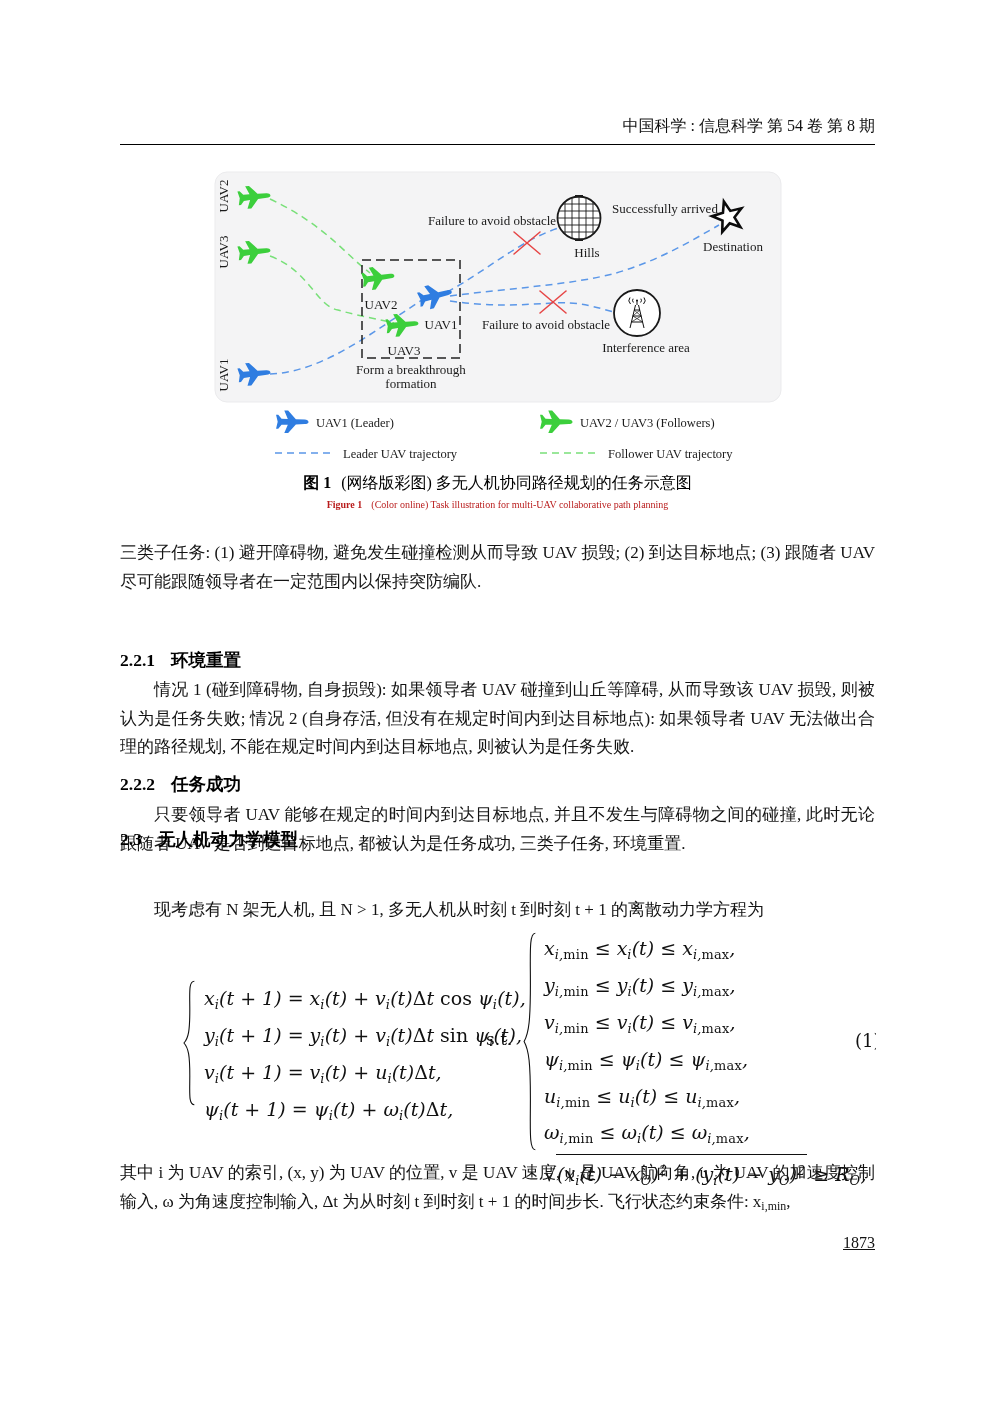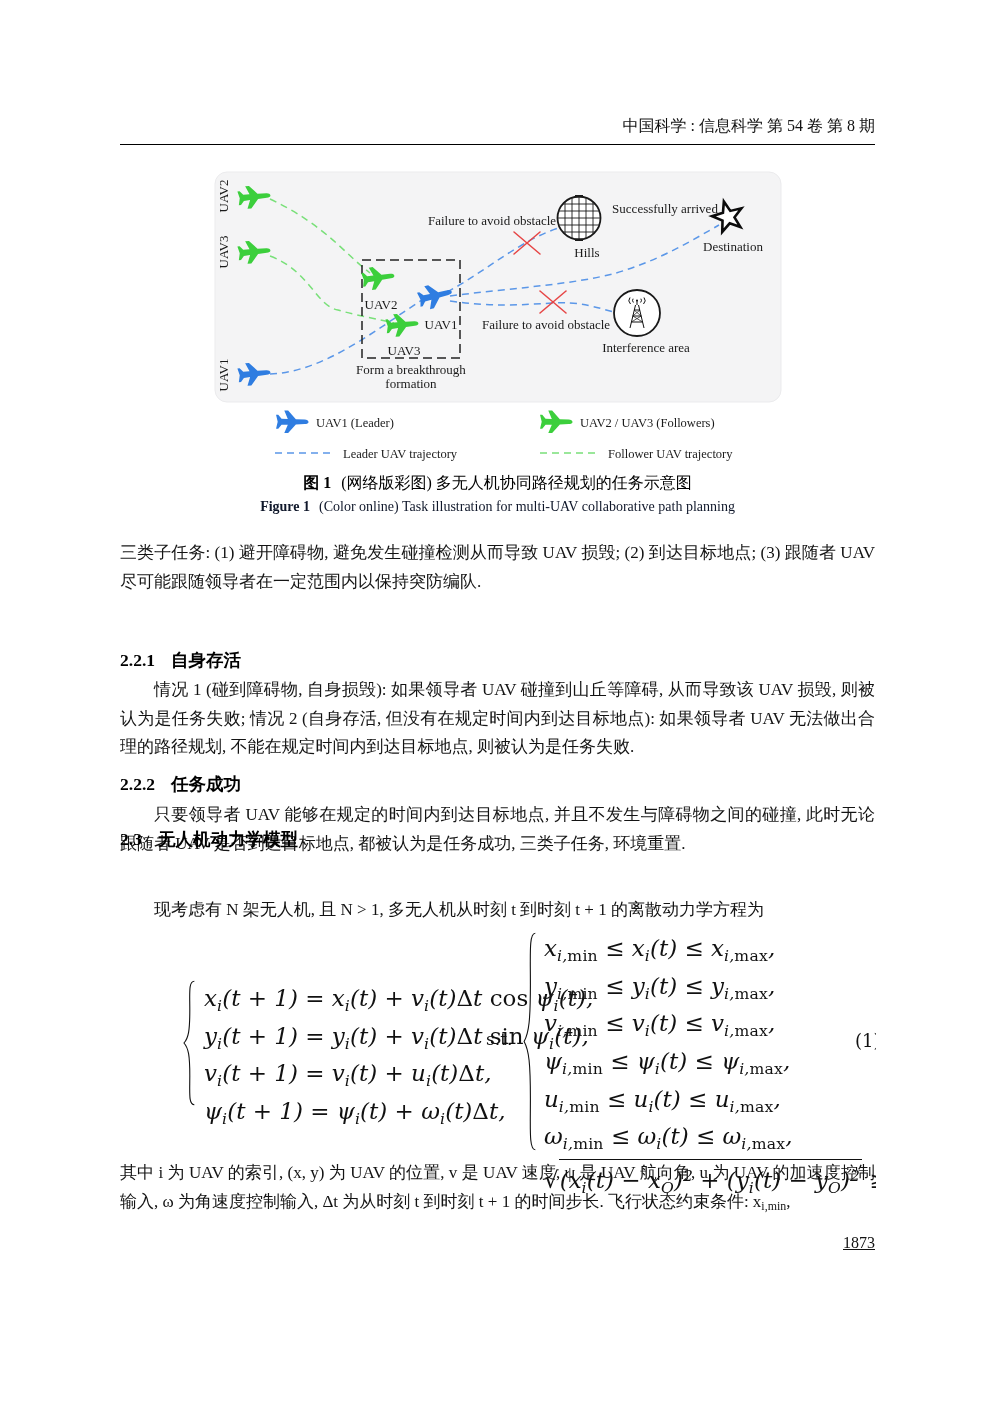--- a/index.html
+++ b/index.html
@@ -14,35 +14,35 @@
   
   .figure{position:absolute;left:120px;top:168px;}
   .fig-label{font-family:"Liberation Serif","DejaVu Serif",serif;font-size:13px;fill:#1a1a1a;}
   .fig-label-s{font-family:"Liberation Serif","DejaVu Serif",serif;font-size:12.5px;fill:#1a1a1a;}
 
   
   .caption-zh{position:absolute;left:120px;top:473px;width:755px;text-align:center;
               font-size:16px;color:#000;}
   .caption-zh b{font-weight:bold;margin-right:10px;}
   .caption-en{position:absolute;left:120px;top:499px;width:755px;text-align:center;
-              font-size:14px;color:#0f172a;}
+              font-size:10px;color:#b91c1c;}
   .caption-en b{font-weight:bold;margin-right:9px;}
 
   
   .para{position:absolute;left:120px;width:755px;margin:0;font-size:17px;
         line-height:28.5px;text-align:justify;color:#141414;}
   .indent{text-indent:2em;}
   .heading{position:absolute;left:120px;width:755px;margin:0;font-size:17.5px;
            font-weight:bold;color:#000;}
   .heading .h-num{margin-right:16px;}
 
   
   .equation{position:absolute;left:120px;top:928px;width:760px;height:232px;
             font-family:"DejaVu Serif","Liberation Serif",serif;}
-  .eq-col{position:absolute;font-size:23px;font-style:italic;color:#111;white-space:nowrap;}
+  .eq-col{position:absolute;font-size:19px;font-style:italic;color:#111;white-space:nowrap;}
   .eq-left{left:84px;top:55px;line-height:30px;}
   .eq-right{left:424px;top:5px;line-height:31px;}
   .eq-col sub{font-size:68%;vertical-align:-0.3em;letter-spacing:0.2px;}
   .eq-col sup{font-size:68%;vertical-align:0.45em;}
   .up{font-style:normal;}
   .eq-st{position:absolute;left:366px;top:101px;font-size:17px;font-style:normal;color:#111;text-align:right;}
   .eq-num{position:absolute;left:735px;top:102px;font-size:18px;color:#111;}
   .brace{position:absolute;}
   .brace-left{left:62px;top:52px;width:13px;height:126px;}
   .brace-right{left:402px;top:3px;width:14px;height:221px;}
@@ -166,21 +166,21 @@
   <div class="caption-zh">
     <b>图 1</b><span>(网络版彩图) 多无人机协同路径规划的任务示意图</span>
   </div>
   <div class="caption-en">
     <b>Figure 1</b><span>(Color online) Task illustration for multi-UAV collaborative path planning</span>
   </div>
 
   <p class="para" style="top:539px">三类子任务: (1) 避开障碍物, 避免发生碰撞检测从而导致 UAV 损毁; (2) 到达目标地点; (3) 跟随者 UAV 尽可能跟随领导者在一定范围内以保持突防编队.</p>
 
   <h3 class="heading" style="top:648px">
-    <span class="h-num">2.2.1</span><span>自身存活</span>
+    <span class="h-num">2.2.1</span><span>环境重置</span>
   </h3>
 
   <p class="para indent" style="top:676px">情况 1 (碰到障碍物, 自身损毁): 如果领导者 UAV 碰撞到山丘等障碍, 从而导致该 UAV 损毁, 则被认为是任务失败; 情况 2 (自身存活, 但没有在规定时间内到达目标地点): 如果领导者 UAV 无法做出合理的路径规划, 不能在规定时间内到达目标地点, 则被认为是任务失败.</p>
 
   <h3 class="heading" style="top:772px">
     <span class="h-num">2.2.2</span><span>任务成功</span>
   </h3>
 
   <p class="para indent" style="top:801px">只要领导者 UAV 能够在规定的时间内到达目标地点, 并且不发生与障碍物之间的碰撞, 此时无论跟随者 UAV 是否到达目标地点, 都被认为是任务成功, 三类子任务, 环境重置.</p>
 

